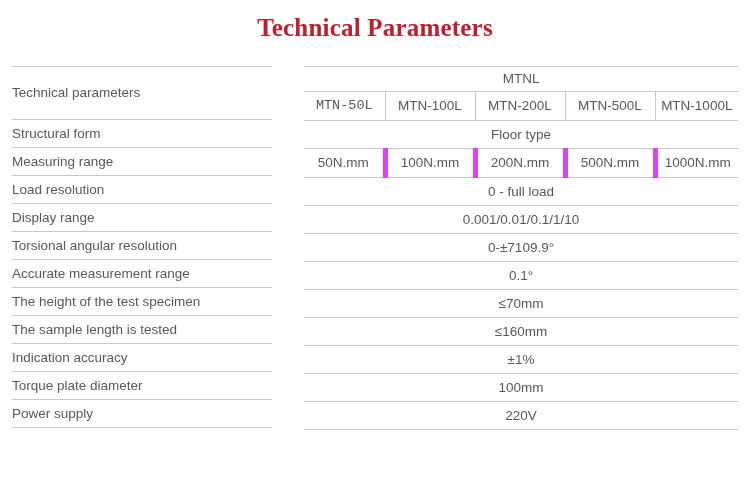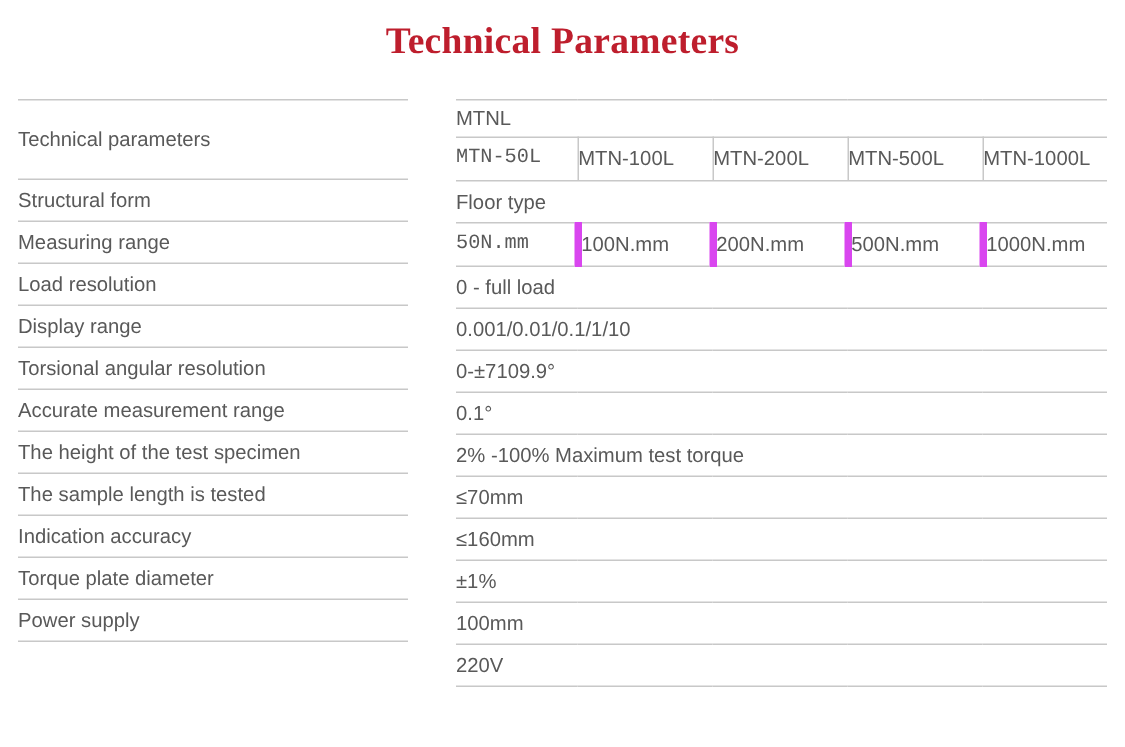--- a/index.html
+++ b/index.html
@@ -76,20 +76,21 @@
     padding-left: 1px;
   }
   .param-col td.head-cell {
     height: 52px;
     line-height: 52px;
     border-top: 1px solid #c8c8c8;
   }
 
   
   .value-col td {
+    text-align: center;
     margin-top: 20px;
   }
   .value-col td.brand {
     height: 24px;
     line-height: 24px;
   }
   .value-col td.model {
     height: 28px;
     line-height: 28px;
     border-left: 1px solid #c8c8c8;
@@ -98,21 +99,20 @@
     border-left: none;
     font-family: Liberation Mono, monospace;
   }
   .value-col td.unitcell {
     height: 28px;
     line-height: 28px;
     border-left: 5px solid #d946ef;
   }
   .value-col td.unitcell.first {
     border-left: none;
-    font-family: Liberation Mono, monospace;
   }
 </style>
 </head>
 <body>
 
 <div class="page-title">Technical Parameters</div>
 
 <div class="spec-wrap">
 
   <div class="param-col">
@@ -197,23 +197,20 @@
         <tr>
           <td colspan="5">0.001/0.01/0.1/1/10</td>
         </tr>
         <tr>
           <td colspan="5">0-±7109.9°</td>
         </tr>
         <tr>
           <td colspan="5">0.1°</td>
         </tr>
         <tr>
-          <td colspan="5">2% -100% Maximum test torque</td>
-        </tr>
-        <tr>
           <td colspan="5">≤70mm</td>
         </tr>
         <tr>
           <td colspan="5">≤160mm</td>
         </tr>
         <tr>
           <td colspan="5">±1%</td>
         </tr>
         <tr>
           <td colspan="5">100mm</td>

